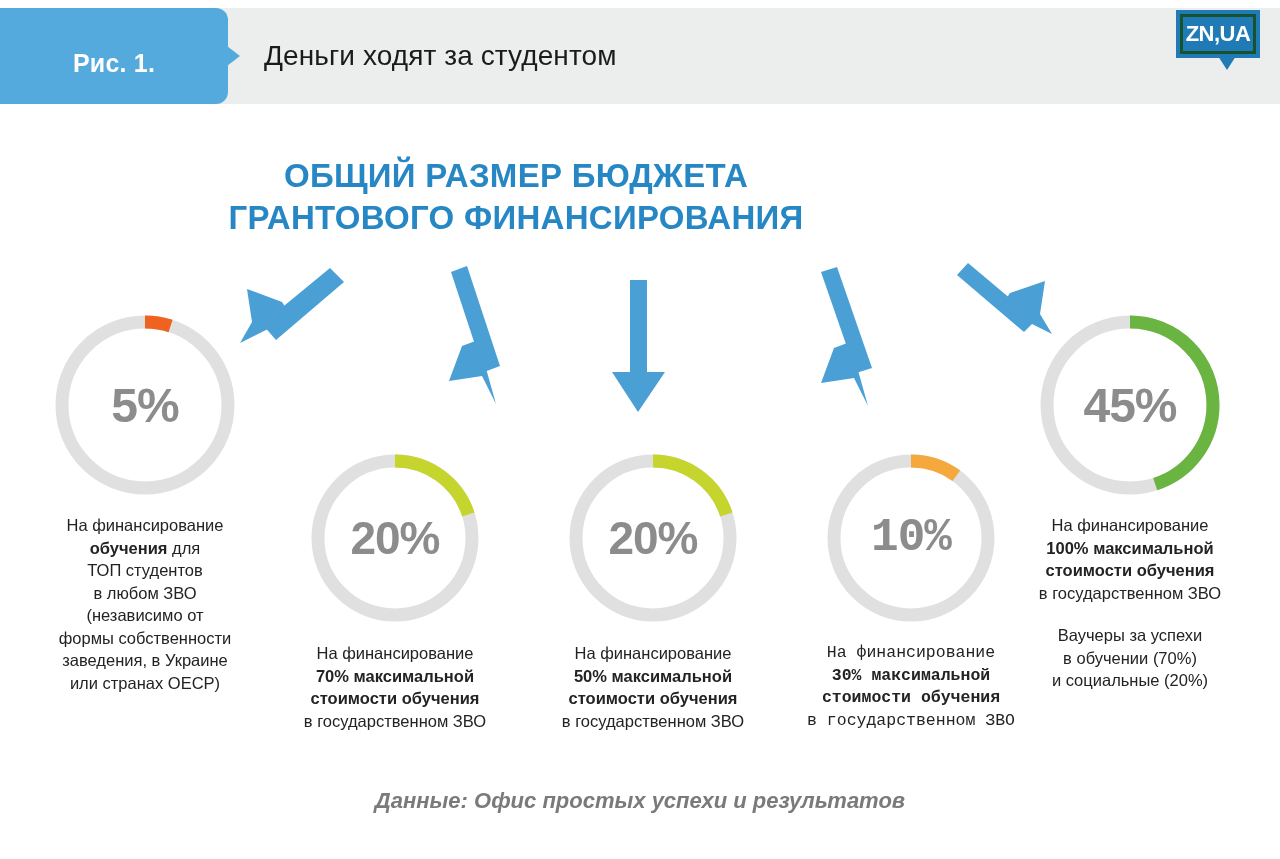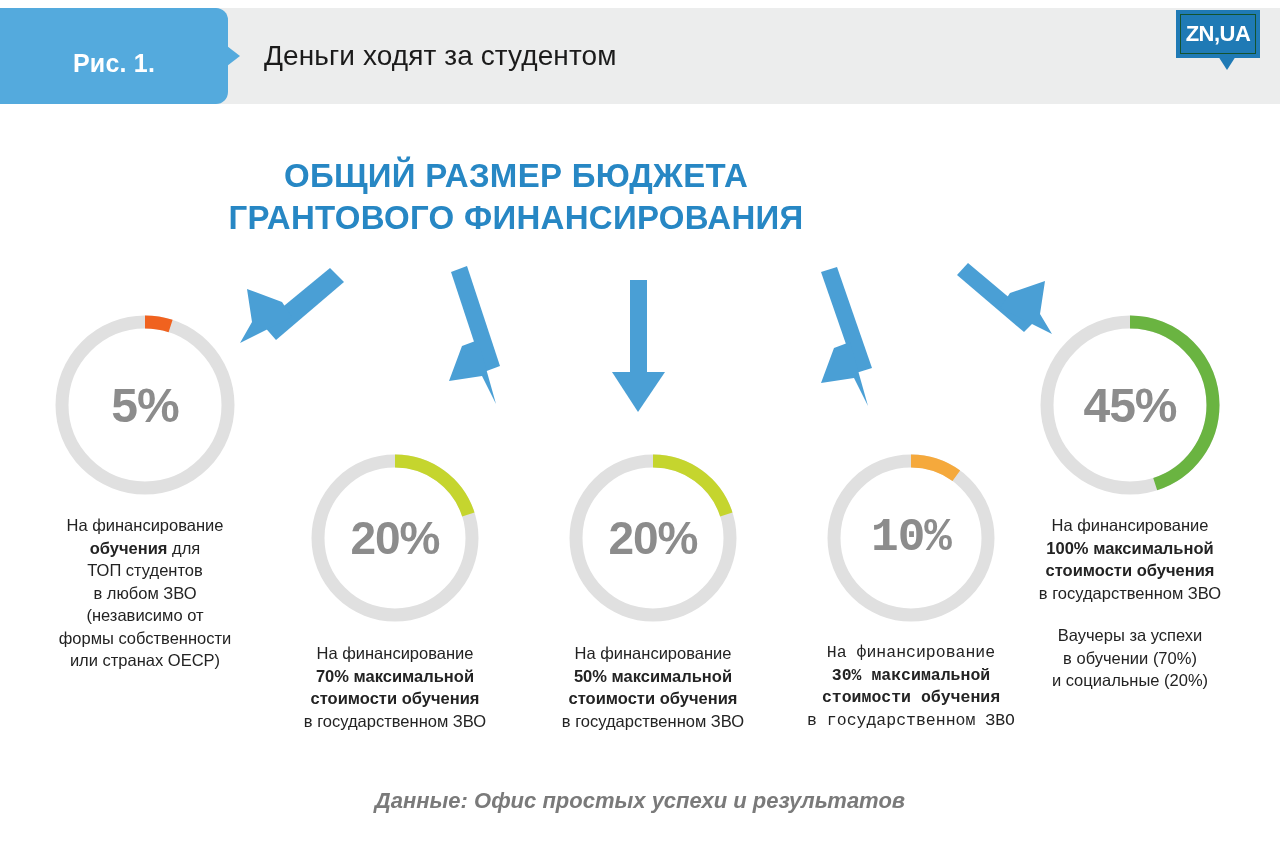--- a/index.html
+++ b/index.html
@@ -63,21 +63,21 @@
     position: absolute;
     right: 20px; top: 10px;
     width: 84px; height: 48px;
     background: #1f7ab5;
     display: flex;
     align-items: center;
     justify-content: center;
   }
   .logo-inner {
     width: 76px; height: 40px;
-    border: 1px solid #14532d;
+    border: 3px solid #14532d;
     box-sizing: border-box;
     display: flex;
     align-items: center;
     justify-content: center;
     color: #ffffff;
     font-size: 22px;
     font-weight: bold;
     letter-spacing: -.5px;
   }
   .logo-tail {
@@ -206,20 +206,21 @@
     </svg>
     <div class="donut-value" style="font-size:48px;">5%</div>
   </div>
   <div class="caption" style="margin-top:14px;">
       <div>На финансирование</div>
       <div><b>обучения</b> для</div>
       <div>ТОП студентов</div>
       <div>в любом ЗВО</div>
       <div>(независимо от</div>
       <div>формы собственности</div>
+      <div>заведения, в Украине</div>
       <div>или странах ОЕСР)</div>
     </div>
 </div>
 
 <div class="col" style="left:272px; top:450px; width:246px;">
   <div class="donut" style="width:176px; height:176px;">
     <svg width="176" height="176" viewBox="0 0 176 176">
       <circle cx="88" cy="88" r="77" fill="none" stroke="#e0e0e0" stroke-width="13"></circle>
       <circle class="arc" cx="88" cy="88" r="77" fill="none" stroke="#c5d52e" stroke-width="13" transform="rotate(-90 88 88)" stroke-dasharray="96.76105373056564 483.80526865282815"></circle>
     </svg>

